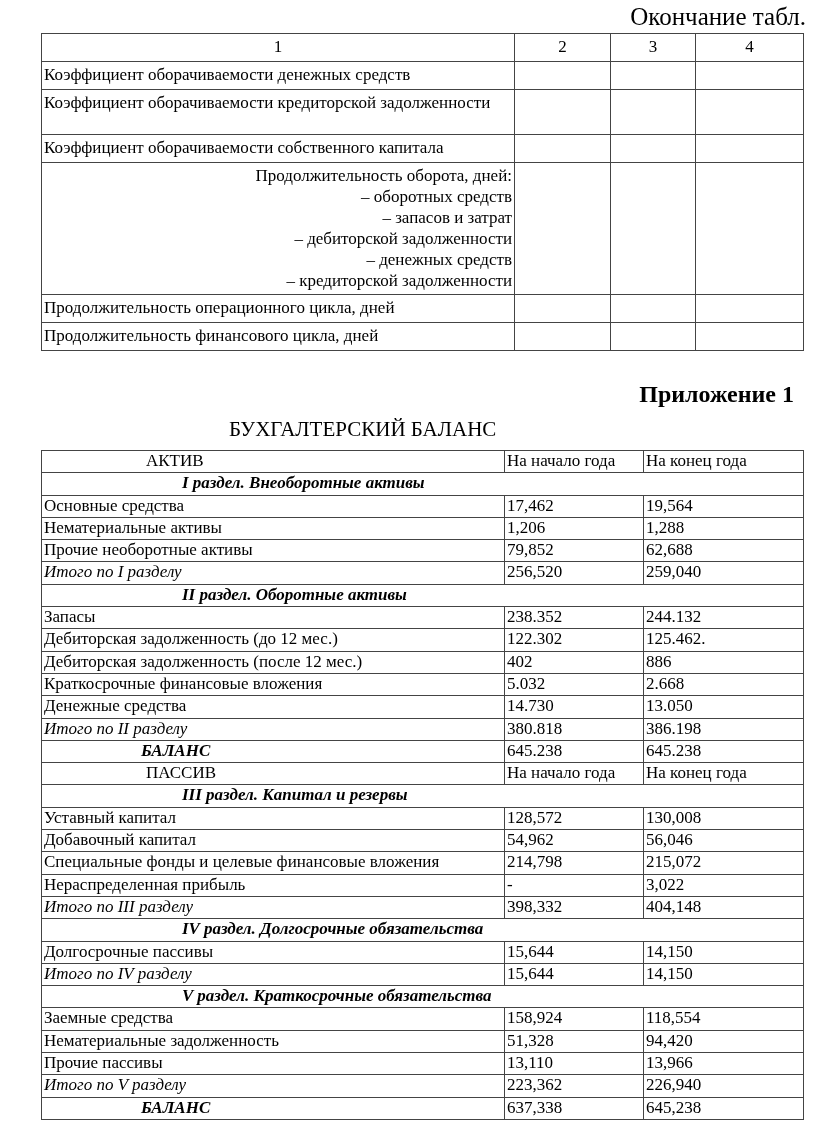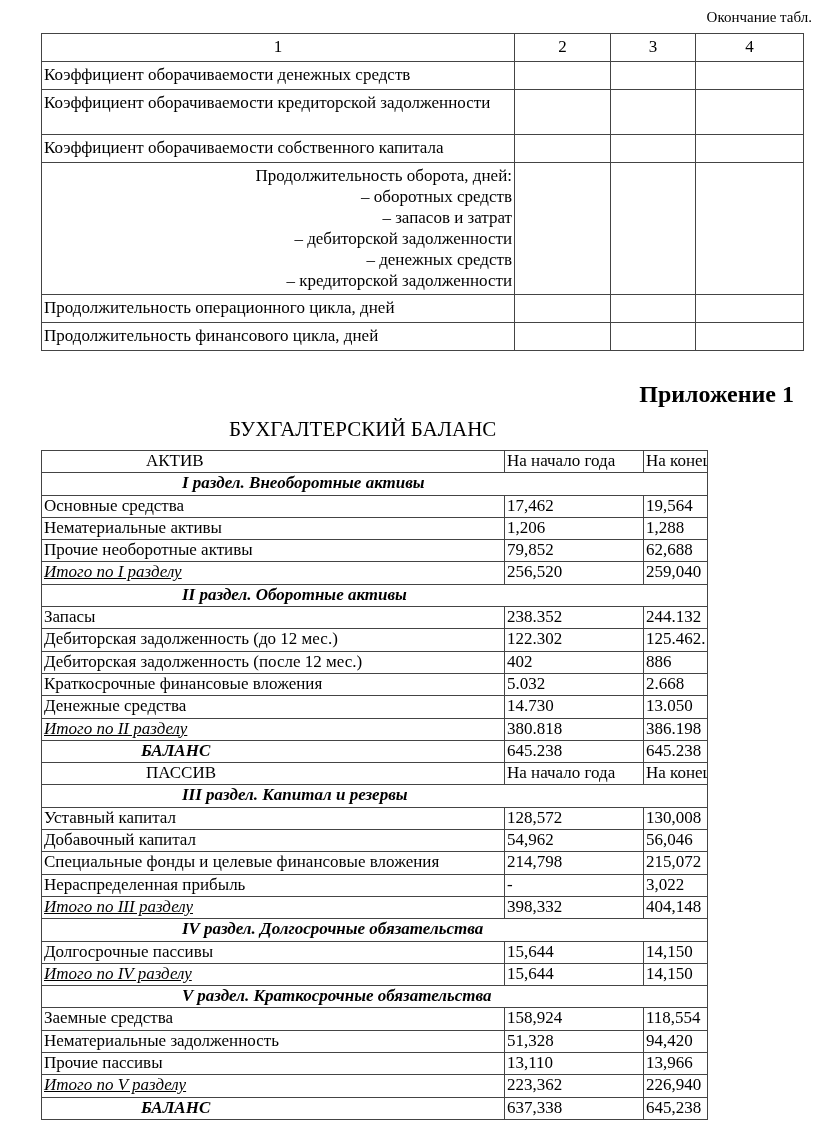--- a/index.html
+++ b/index.html
@@ -2,22 +2,22 @@
 <html><head>
   <meta charset="utf-8">
   <style>
     html, body { margin: 0; padding: 0; background: #ffffff; }
     body {
       width: 816px; height: 1145px; position: relative; overflow: hidden;
       font-family: "Liberation Serif", "DejaVu Serif", serif;
       color: #000;
     }
     .cont-label {
-      position: absolute; right: 4px; top: 4px;
-      font-size: 15px; line-height: 26px;
+      position: absolute; right: 10px; top: 4px;
+      font-size: 25px; line-height: 26px;
     }
     table { border-collapse: collapse; position: absolute; table-layout: fixed; }
     td { border: 1px solid #444; padding: 0 2px; vertical-align: top; }
 
     #t1 { left: 41px; top: 33px; width: 763px; font-size: 17px; }
     #t1 td { line-height: 21px; padding-top: 2px; padding-bottom: 2px; }
     #t1 .c1 { width: 473px; }
     #t1 .c2 { width: 96px; }
     #t1 .c3 { width: 85px; }
     #t1 .num { text-align: center; }
@@ -28,28 +28,28 @@
 
     .appendix {
       position: absolute; right: 22px; top: 380px;
       font-size: 24px; font-weight: bold; line-height: 28px;
     }
     .bal-title {
       position: absolute; left: 229px; top: 414px;
       font-size: 21px; font-weight: normal; line-height: 30px;
     }
 
-    #t2 { left: 41px; top: 450px; width: 667px; font-size: 17px; }
+    #t2 { left: 41px; top: 450px; width: 763px; font-size: 17px; }
     #t2 td { height: 21.3px; line-height: 20px; padding-top: 0; padding-bottom: 0; white-space: nowrap; overflow: hidden; }
     #t2 .c1 { width: 463px; }
     #t2 .c2 { width: 139px; }
     #t2 .val { text-align: left; }
     #t2 .hdr-name { text-align: left; padding-left: 104px; }
     #t2 .section { font-weight: bold; font-style: italic; padding-left: 140px; }
-    #t2 .total { font-style: italic; text-decoration: underline; }
+    #t2 .total { font-style: italic; }
     #t2 .balance { font-weight: bold; font-style: italic; padding-left: 99px; margin-top: 26px; }
   </style>
 </head>
 <body>
 
 <div class="cont-label">Окончание табл.</div>
 
 <table id="t1">
   <colgroup>
       <col class="c1">

